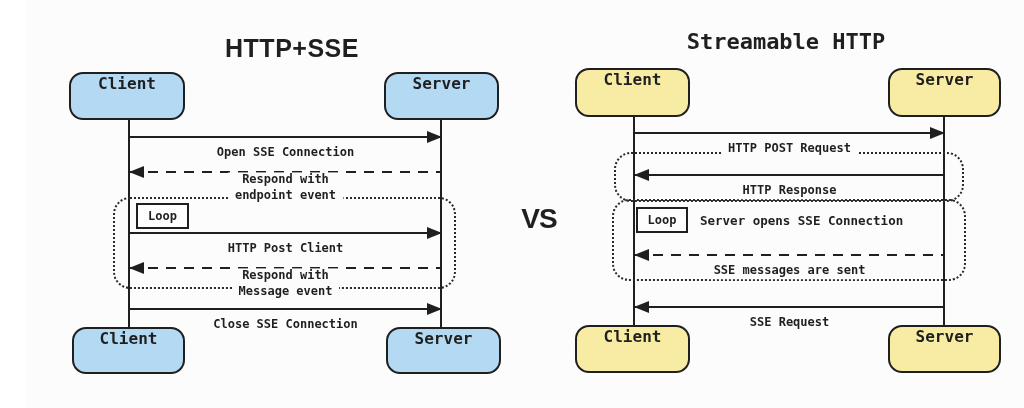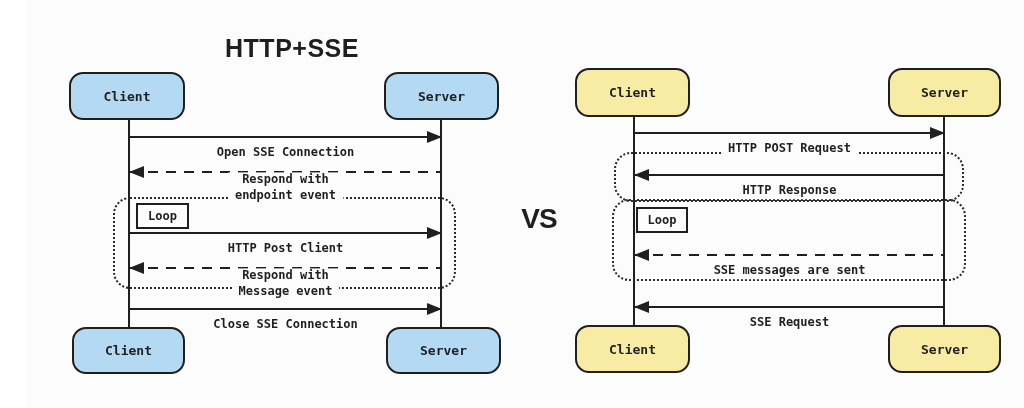--- a/index.html
+++ b/index.html
@@ -28,22 +28,22 @@
     position:absolute; left:488px; top:203px; width:50px;
     text-align:center;
     font-family:"Liberation Sans", sans-serif;
     font-size:28px; font-weight:bold; letter-spacing:-1px;
   }
 
   
   .actor {
     position:absolute;
     border:2.5px solid #1f1f1f; border-radius:14px;
-    display:flex; align-items:center; justify-content:center;
-    font-size:13px; font-weight:bold;
+    display:flex; align-items:flex-start; justify-content:center;
+    font-size:16px; font-weight:bold;
     z-index:5;
   }
   .actor.blue   { background:#b3d9f3; }
   .actor.yellow { background:#f8eca4; }
 
   
   .lifeline {
     position:absolute; width:2px; background:#1f1f1f; z-index:1;
   }
 
@@ -152,29 +152,31 @@
   </div>
 
   <div class="msg to-right" style="left:104px; top:309px; width:311px;">
     <div class="line"></div>
     <div class="head"></div>
     <div class="lbl">Close SSE Connection</div>
   </div>
 
   <div class="vs-label">VS</div>
 
+  <div class="diagram-title title-right">Streamable HTTP</div>
 
   <div class="lifeline" style="left:607px; top:117px; height:208px;"></div>
   <div class="lifeline" style="left:917px; top:117px; height:208px;"></div>
 
   <div class="frame" style="left:588px; top:152px; width:350px; height:50px;"></div>
   <div class="frame" style="left:586px; top:199px; width:354px; height:82px;"></div>
   <div class="loop-badge" style="left:610px; top:207px; width:52px; height:26px;">
     <span>Loop</span>
   </div>
+  <div class="loop-title" style="left:674px; top:207px; height:26px;">Server opens SSE Connection</div>
 
   <div class="actor yellow" style="left:549px; top:68px;  width:115px; height:49px;">
     <span>Client</span>
   </div>
   <div class="actor yellow" style="left:862px; top:68px;  width:113px; height:49px;">
     <span>Server</span>
   </div>
   <div class="actor yellow" style="left:549px; top:325px; width:115px; height:48px;">
     <span>Client</span>
   </div>

